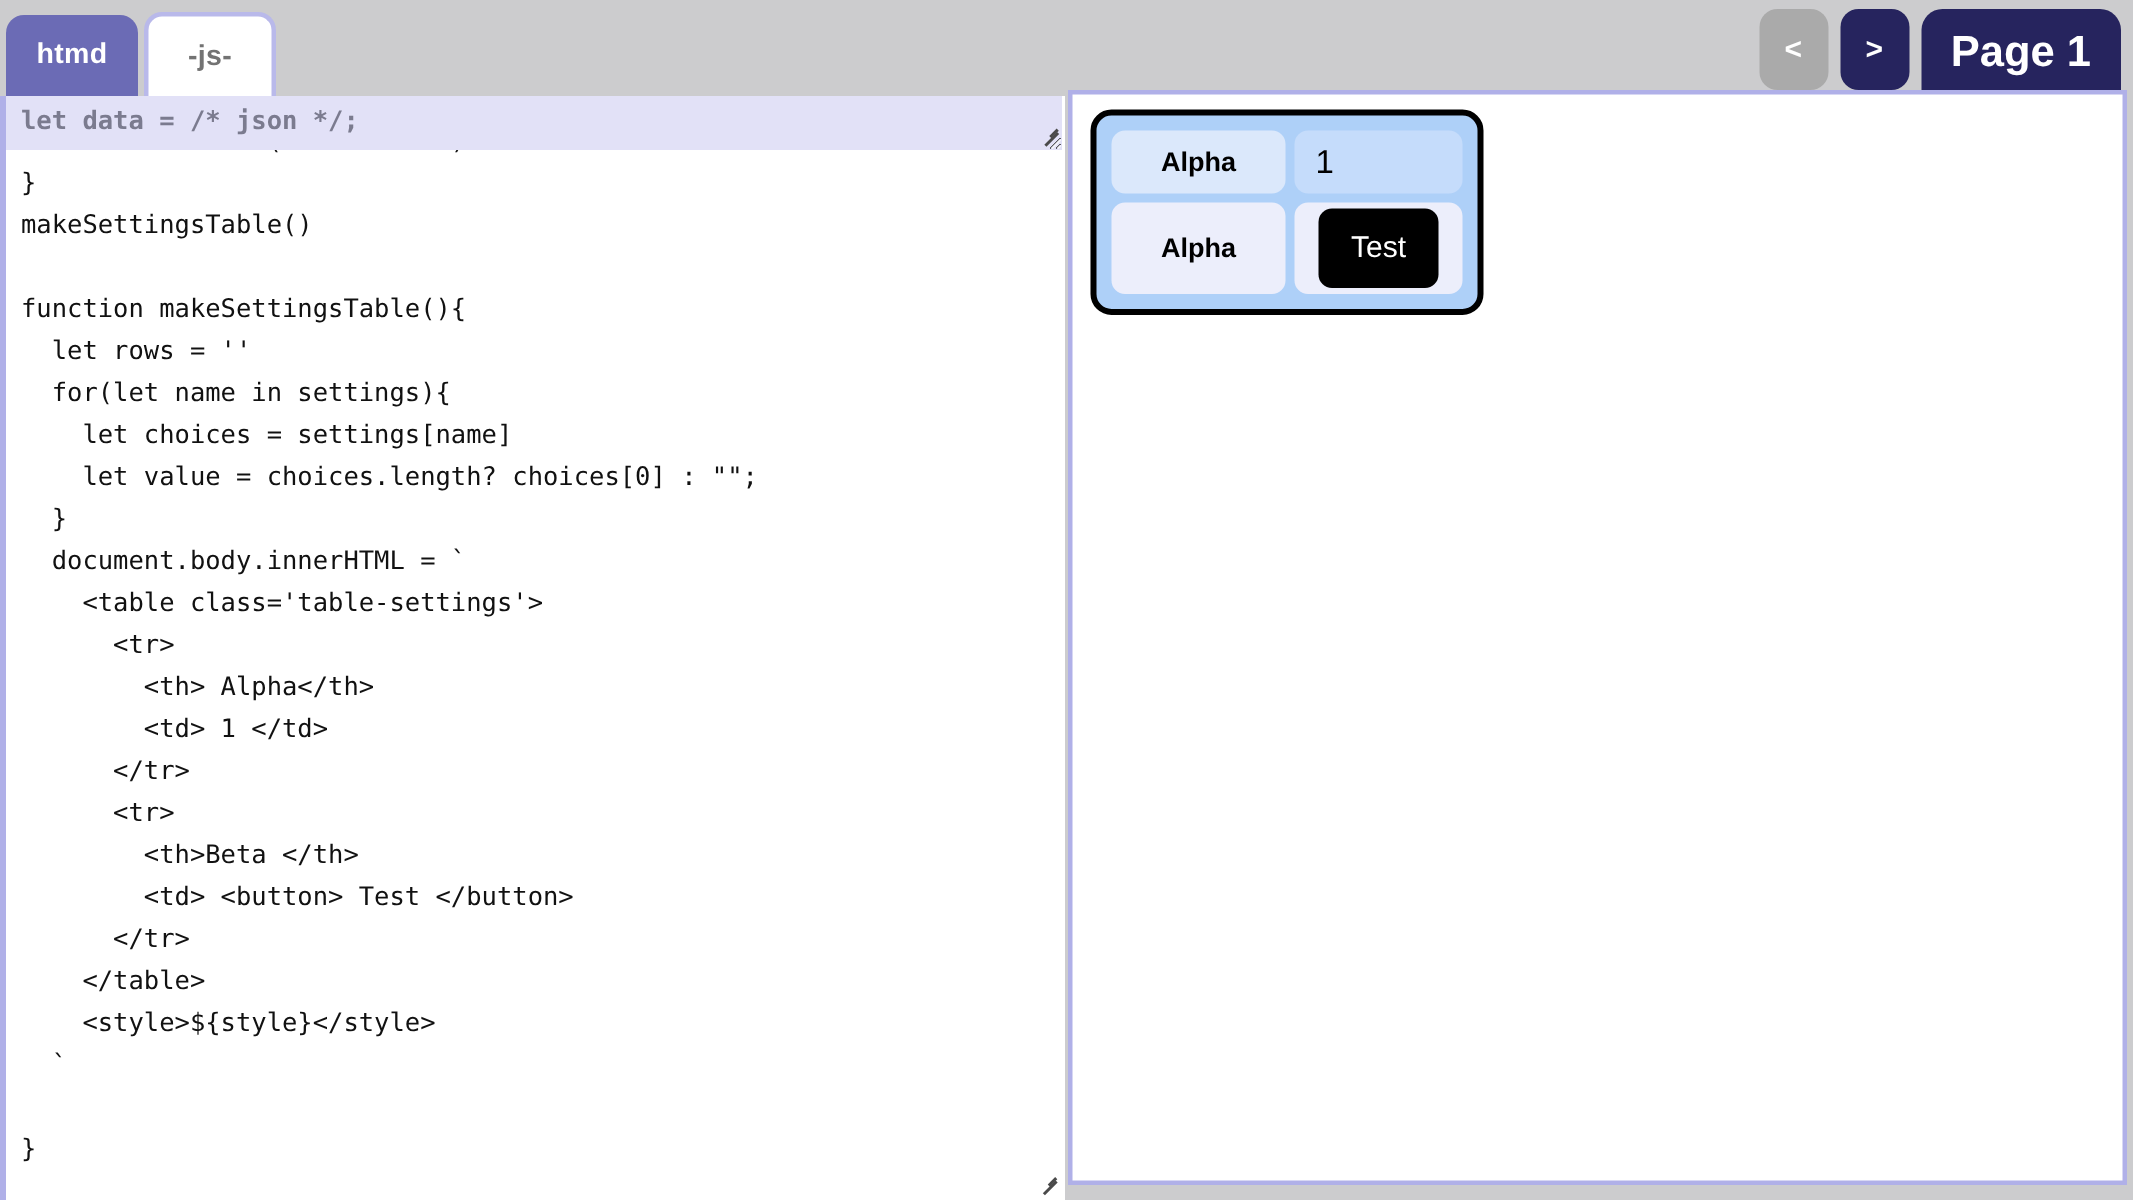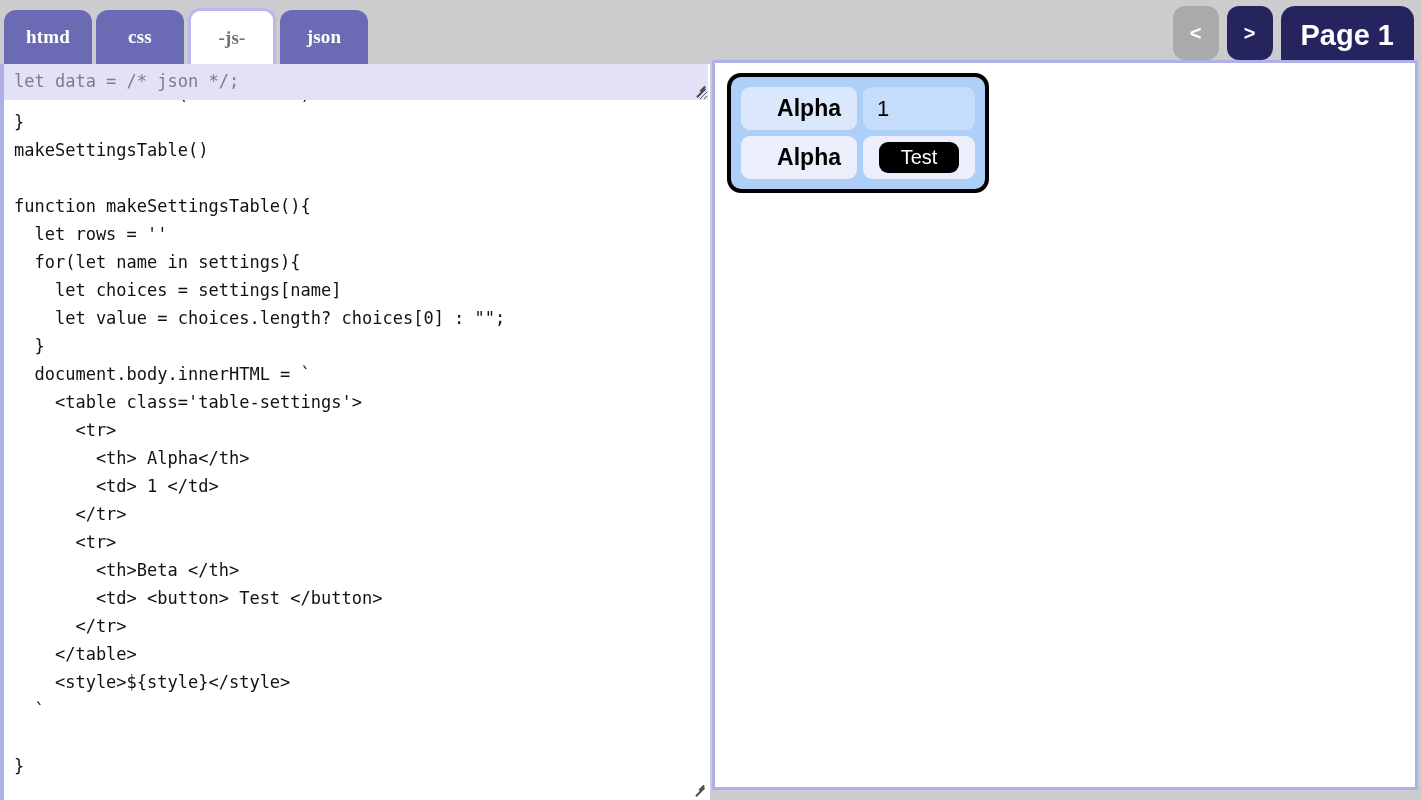--- a/index.html
+++ b/index.html
@@ -49,21 +49,21 @@
     padding: 0 18px;
     box-sizing: border-box;
     background: #6b6bb5;
     color: #ffffff;
     font-size: 19px;
     font-weight: bold;
     border: none;
     border-radius: 12px 12px 0 0;
     cursor: pointer;
     letter-spacing: 0.2px;
-    font-family: Liberation Serif, serif;
+    font-family: Liberation Sans, sans-serif;
   }
 
   .tab.active {
     background: #ffffff;
     color: #737373;
     border: 3px solid #b9b9ea;
     border-bottom: none;
     border-radius: 12px 12px 0 0;
     height: 56px;
   }
@@ -131,20 +131,21 @@
     border: none;
     border-left: 4px solid #b0b0e8;
     color: #7b7b8f;
     font-family: "DejaVu Sans Mono", "Liberation Mono", monospace;
     font-size: 17px;
     padding: 7px 10px;
     outline: none;
     resize: both;
     overflow: hidden;
     white-space: pre;
+    font-weight: bold;
   }
 
   .grip {
     position: absolute;
     width: 14px;
     height: 14px;
     pointer-events: none;
   }
   .grip::before,
   .grip::after {
@@ -207,24 +208,24 @@
     background: #aed0f8;
     border: 4px solid #000000;
     border-radius: 14px;
     padding: 4px;
     font-family: "Liberation Sans", sans-serif;
   }
 
   .table-settings th {
     background: #dbe8fb;
     border-radius: 9px;
-    font-size: 23px;
+    font-size: 18px;
     font-weight: bold;
     color: #000000;
-    text-align: right;
+    text-align: center;
     padding: 8px 16px;
     min-width: 84px;
   }
 
   .table-settings tr:nth-child(2) th {
     background: #eceefb;
   }
 
   .table-settings td {
     background: #c5dcfb;
@@ -241,37 +242,35 @@
     text-align: center;
     padding: 4px 10px;
   }
 
   .test-button {
     background: #000000;
     color: #ffffff;
     border: none;
     border-radius: 9px;
     font-size: 20px;
-    padding: 4px 22px;
+    padding: 15px 22px;
     cursor: pointer;
     font-family: "Liberation Sans", sans-serif;
   }
 </style>
 </head>
 <body>
 
 <div id="app">
 
   <div class="tabbar">
 
     <div class="tabs-left">
       <button class="tab">htmd</button>
-      <button class="tab">css</button>
       <button class="tab active">-js-</button>
-      <button class="tab">json</button>
     </div>
 
     <div class="tabs-right">
       <button class="navbtn disabled">&lt;</button>
       <button class="navbtn">&gt;</button>
       <button class="navbtn page">Page 1</button>
     </div>
   </div>
 
   <div class="editor-col">

